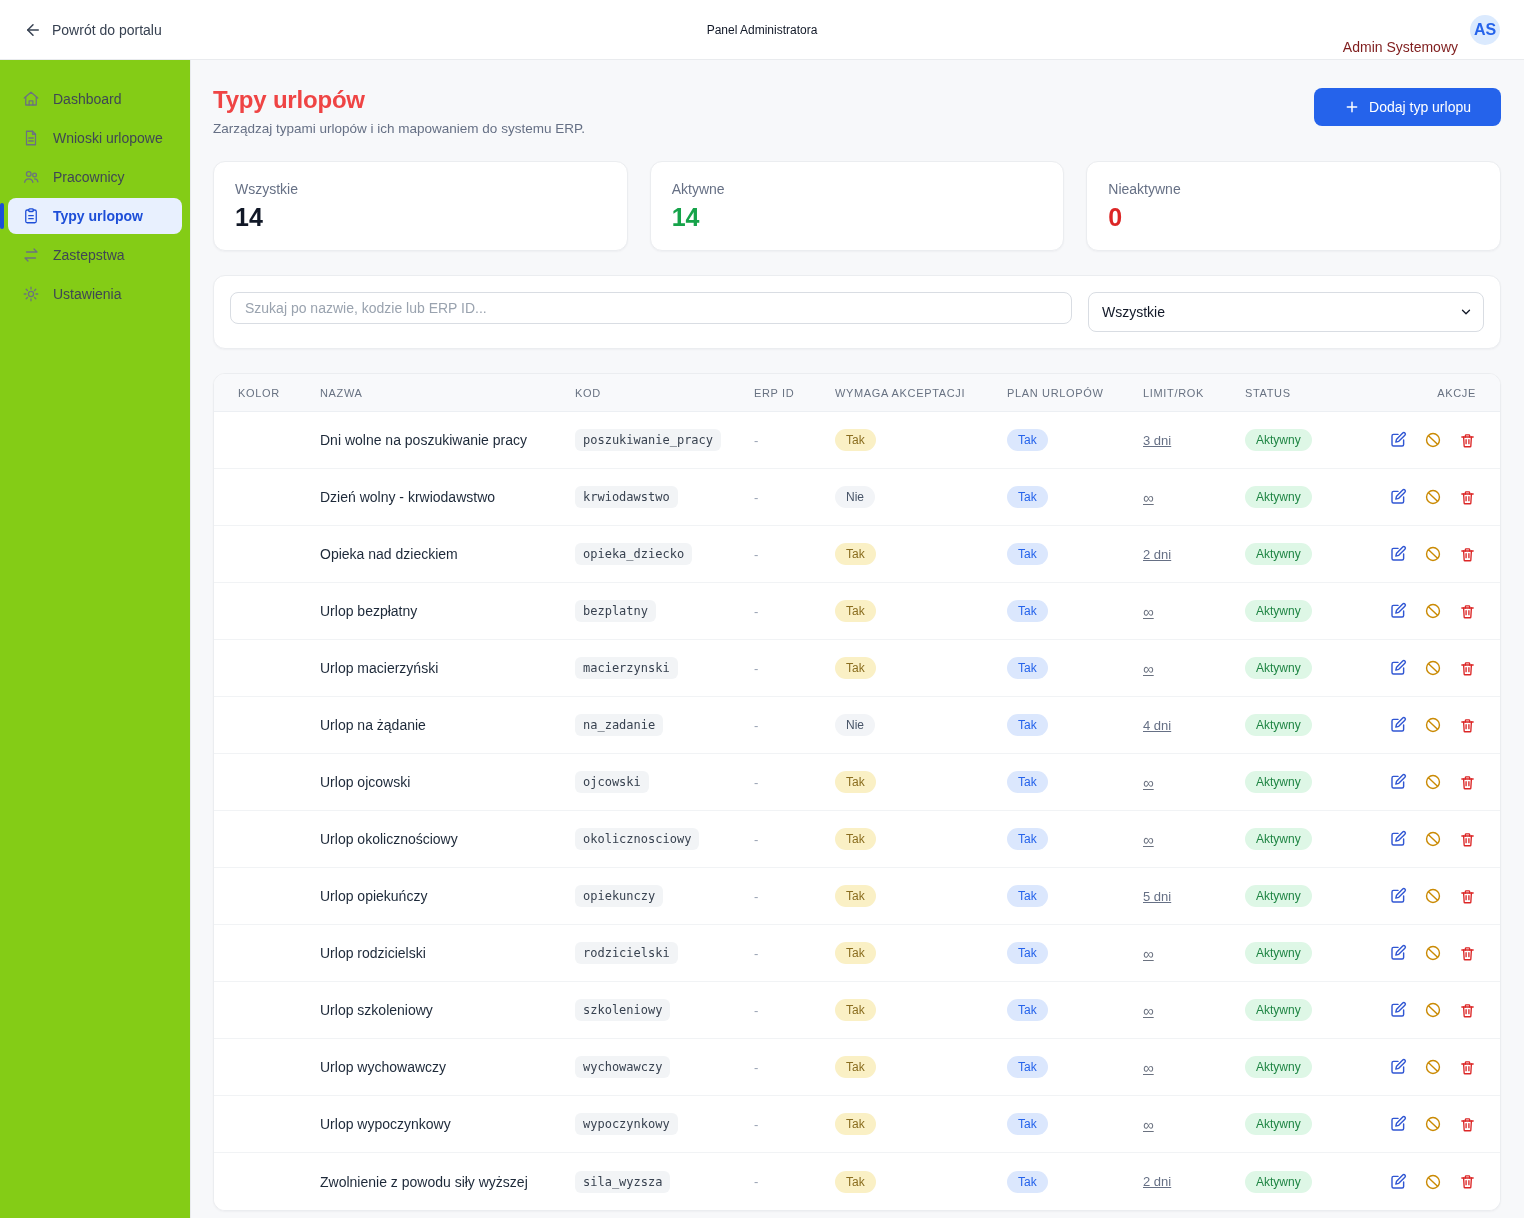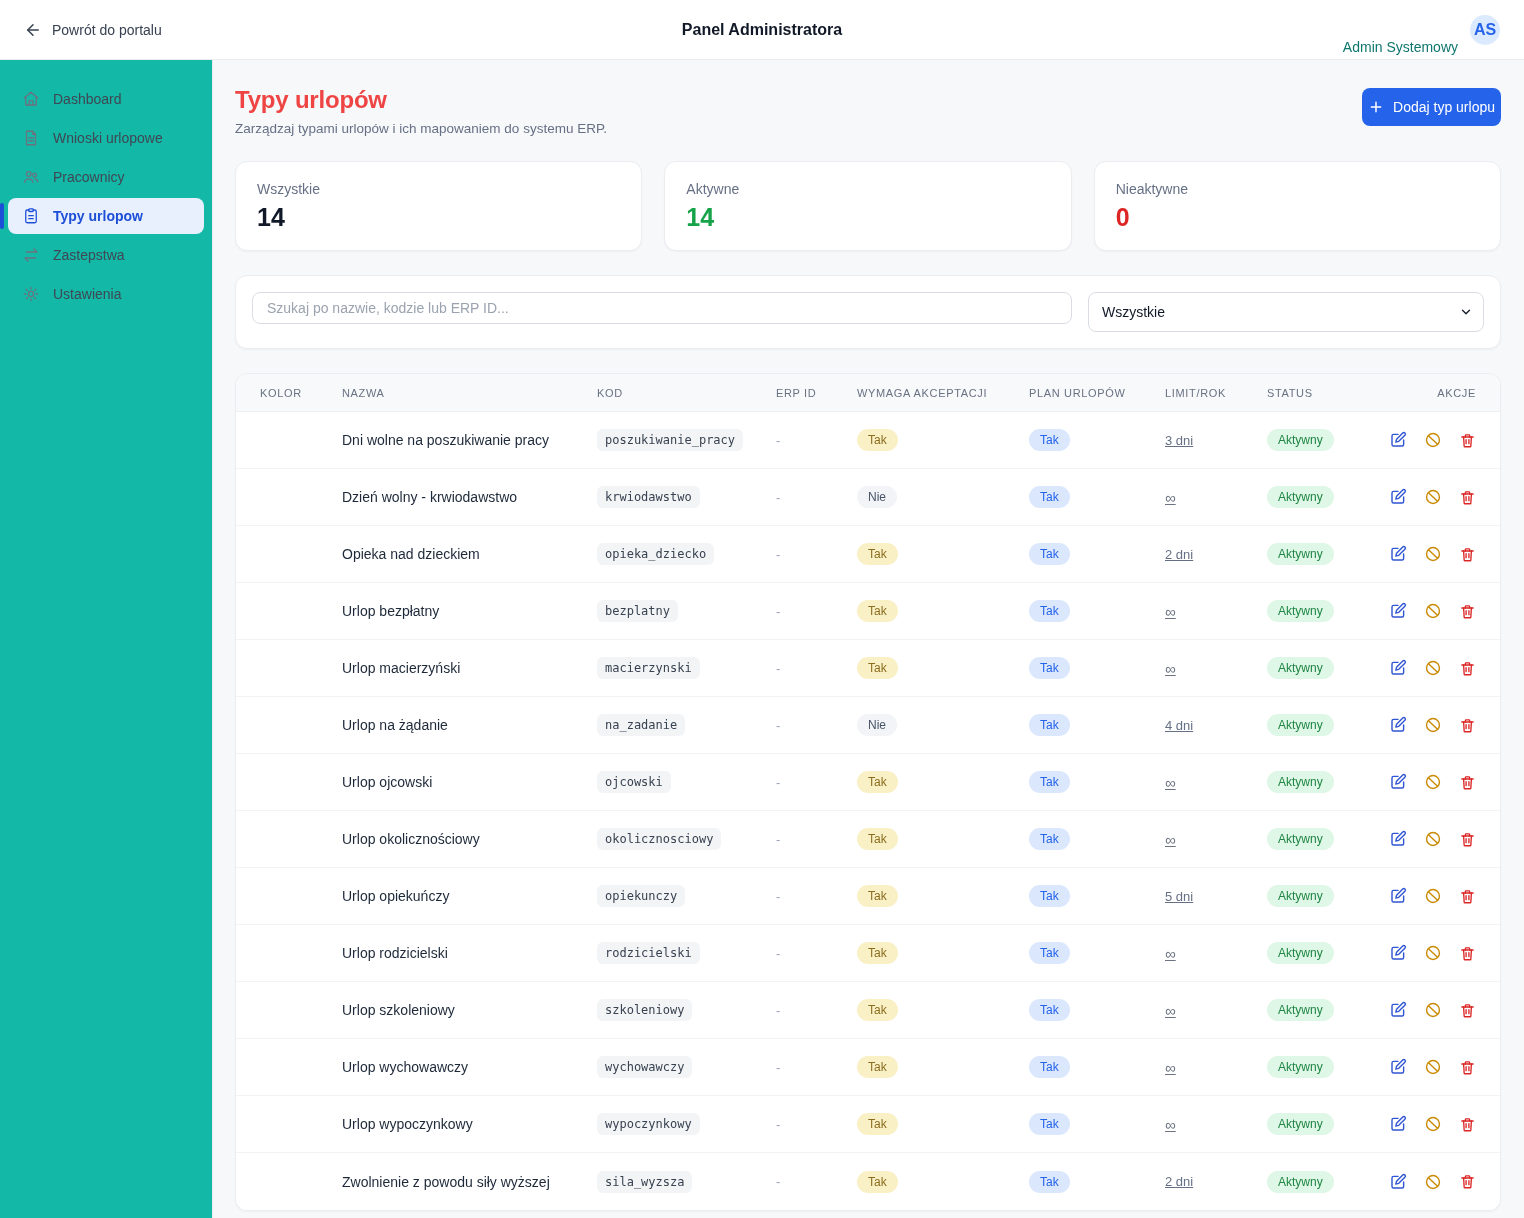--- a/index.html
+++ b/index.html
@@ -13,34 +13,34 @@
   
   .topbar {
     height:60px; background:#fff; border-bottom:1px solid #e9ebee;
     display:flex; align-items:center; justify-content:space-between;
     padding:16px 24px; position:relative; z-index:5;
   }
   .back-link { display:flex; align-items:center; gap:10px; color:#374151; font-size:14px; cursor:pointer; }
   .back-link svg { stroke:#374151; }
   .topbar-title {
     position:absolute; left:50%; transform:translateX(-50%);
-    font-size:16px; font-weight:700; color:#111827;
+    font-size:12px; font-weight:400; color:#111827;
   }
   .user-area { display:flex; align-items:center; gap:12px; }
-  .user-name { font-size:14px; color:#0f766e;margin-top:34px; }
+  .user-name { font-size:14px; color:#7f1d1d;margin-top:34px; }
   .avatar {
     width:30px; height:30px; border-radius:50%; background:#dbeafe;
     color:#2563eb; font-size:16px; font-weight:700;
     display:flex; align-items:center; justify-content:center; cursor:pointer;
   }
 
   
   .layout { display:flex; height:1158px; }
   .sidebar {
-    width:213px; background:#14b8a6; border-right:1px solid #e9ebee;
+    width:191px; background:#84cc16; border-right:1px solid #e9ebee;
     padding-top:18px; flex-shrink:0;
   }
   .side-item {
     display:flex; align-items:center; gap:13px;
     margin:3px 8px; padding:9px 14px; border-radius:8px;
     font-size:14px; color:#3f4754; cursor:pointer; position:relative;
   }
   .side-item .icon { color:#6b7280; }
   .side-item.active { background:#e8f0fe; color:var(--sidebar_active); font-weight:700; }
   .side-item.active .icon { color:var(--sidebar_active); }
@@ -50,21 +50,21 @@
   }
 
   
   .main { flex:1; padding:26px 23px 20px 22px; overflow:hidden; }
   .page-head { display:flex; justify-content:space-between; align-items:flex-start; }
   .page-title { font-size:24px; font-weight:700; color:#ef4444; letter-spacing:-0.2px; }
   .page-subtitle { margin-top:7px; font-size:13.5px; color:#667085; }
   .add-btn {
     display:flex; align-items:center; gap:9px; background:var(--accent);
     border:none; color:#fff; font-family:inherit; font-size:14px; font-weight:500;
-    height:38px; padding:0 6px; border-radius:8px; cursor:pointer; margin-top:2px;
+    height:38px; padding:0 30px; border-radius:8px; cursor:pointer; margin-top:2px;
   }
 
   .stats { display:grid; grid-template-columns:1fr 1fr 1fr; gap:22px; margin-top:25px; }
   .card {
     background:#fff; border:1px solid #ebedf0; border-radius:12px;
     box-shadow:0 1px 2px rgba(16,24,40,.04);
   }
   .stat-card { padding:19px 21px; height:90px; }
   .stat-label { font-size:14px; color:#667085; }
   .stat-value { margin-top:6px; font-size:25px; font-weight:700; }

